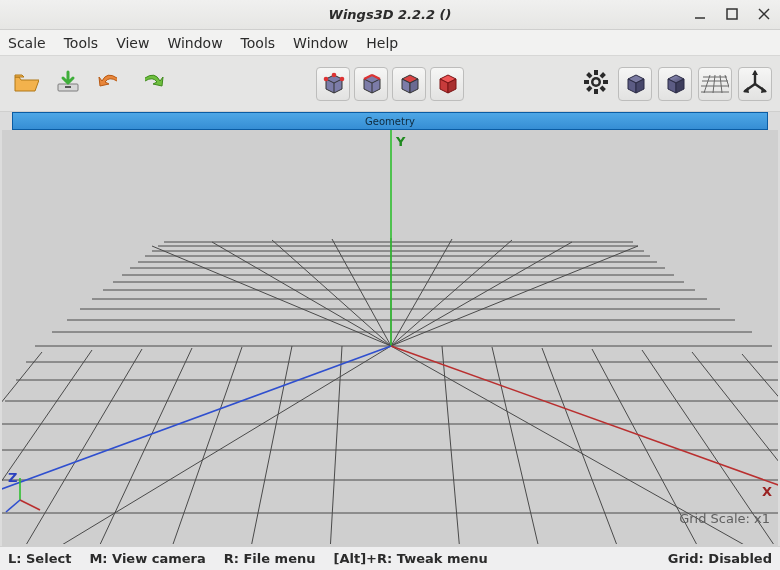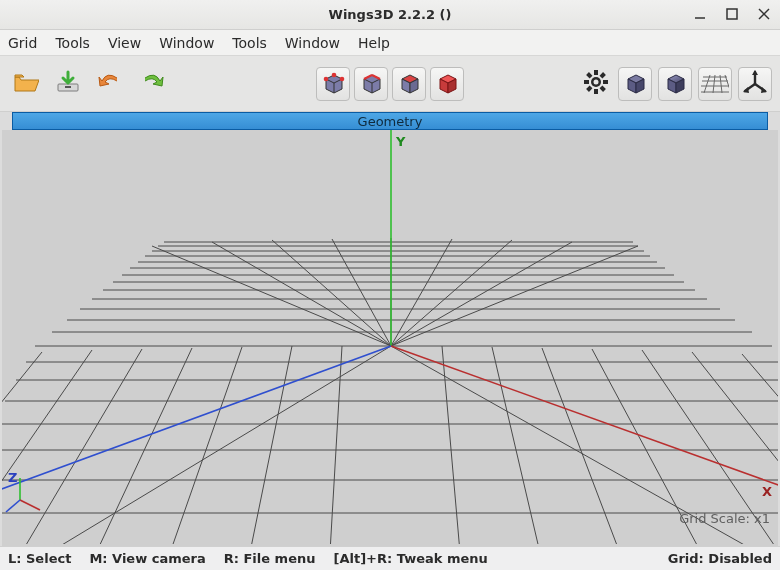--- a/index.html
+++ b/index.html
@@ -16,20 +16,21 @@
   }
   
   .titlebar {
     height: 30px;
     background: linear-gradient(#f0f0ef, #e6e6e4);
     display: flex;
     align-items: center;
     justify-content: center;
     position: relative;
     border-bottom: 1px solid #cfcfce;
+    font-style: italic;
   }
   .titlebar .title { font-weight: bold; font-size: 13px; }
   .winbtns {
     position: absolute;
     right: 6px;
     top: 4px;
     display: flex;
     gap: 12px;
   }
   .winbtn { width: 20px; height: 20px; display:flex; align-items:center; justify-content:center; }
@@ -69,21 +70,21 @@
     border: 1px solid #bdbdbc;
     width: 34px; height: 34px;
   }
   
   .vpstrip {
     height: 18px;
     background: linear-gradient(#4ea7e6,#368ed4);
     border: 1px solid #0a5ca3;
     color: #0f2a3d;
     display:flex; align-items:center; justify-content:center;
-    font-size: 13px;
+    font-size: 10px;
     margin: 0 12px;
   }
   
   .viewport {
     flex: 1 1 auto;
     background: #cfcfcf;
     position: relative;
     margin: 0 2px;
     overflow: hidden;
   }
@@ -123,21 +124,21 @@
     <div class="winbtn">
       <svg width="14" height="14">
           <line x1="2" y1="2" x2="12" y2="12" stroke="#333" stroke-width="1.5"></line>
           <line x1="12" y1="2" x2="2" y2="12" stroke="#333" stroke-width="1.5"></line>
         </svg>
     </div>
   </div>
 </div>
 
 <div class="menubar">
-  <span class="menuitem">Grid</span>
+  <span class="menuitem">Scale</span>
   <span class="menuitem">Tools</span>
   <span class="menuitem">View</span>
   <span class="menuitem">Window</span>
   <span class="menuitem">Tools</span>
   <span class="menuitem">Window</span>
   <span class="menuitem">Help</span>
 </div>
 
 <div class="toolbar">
   <div class="tb-left">

